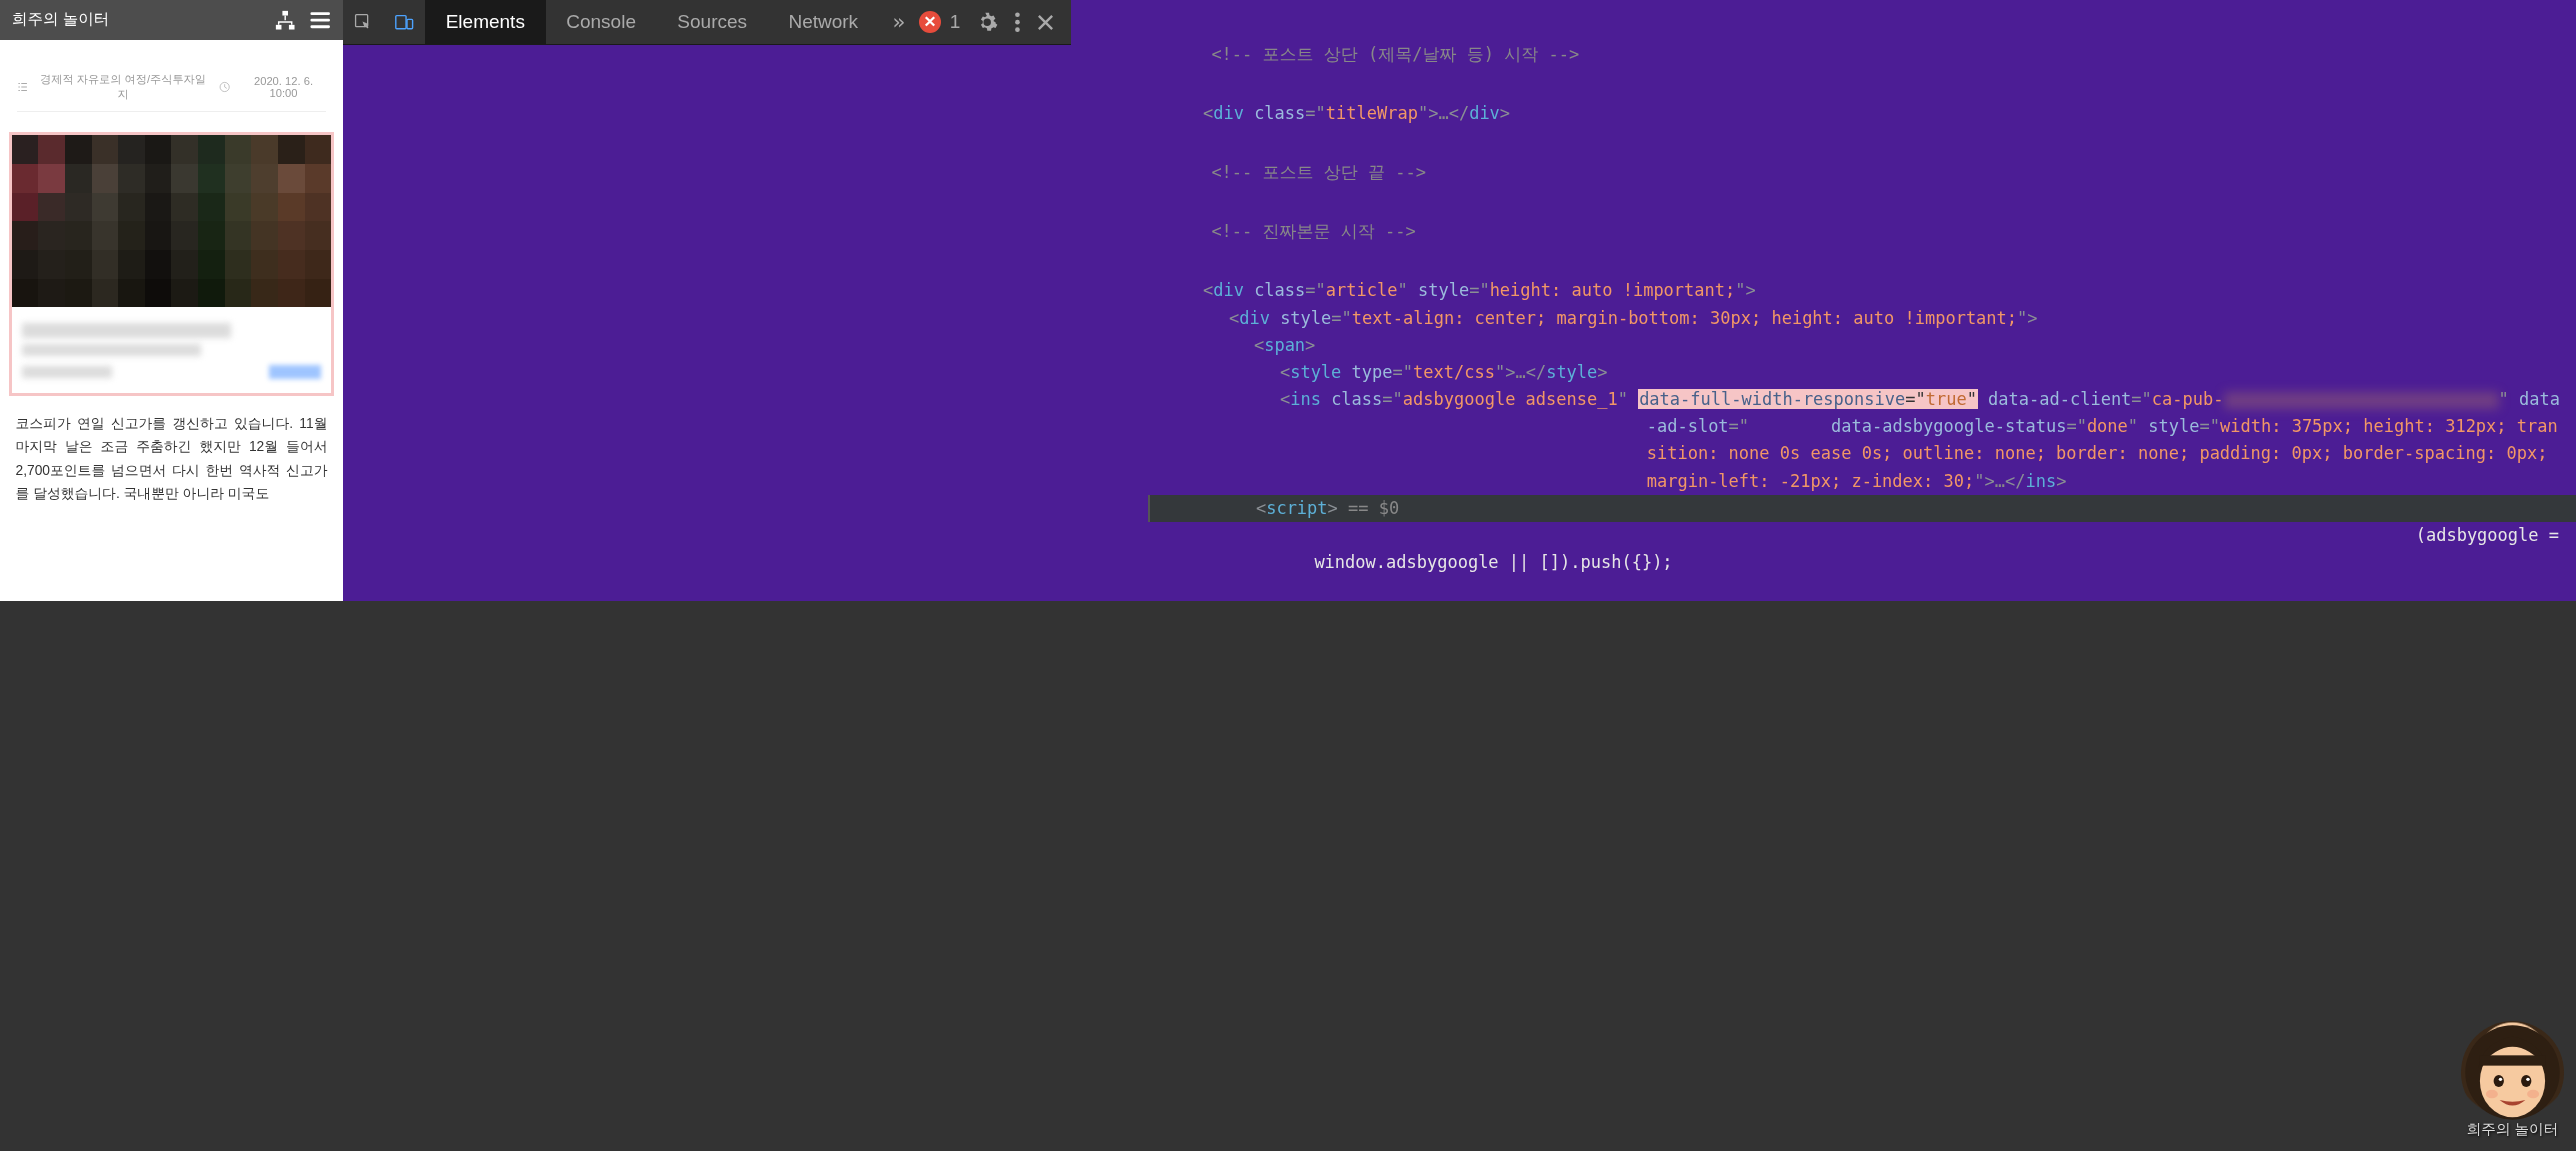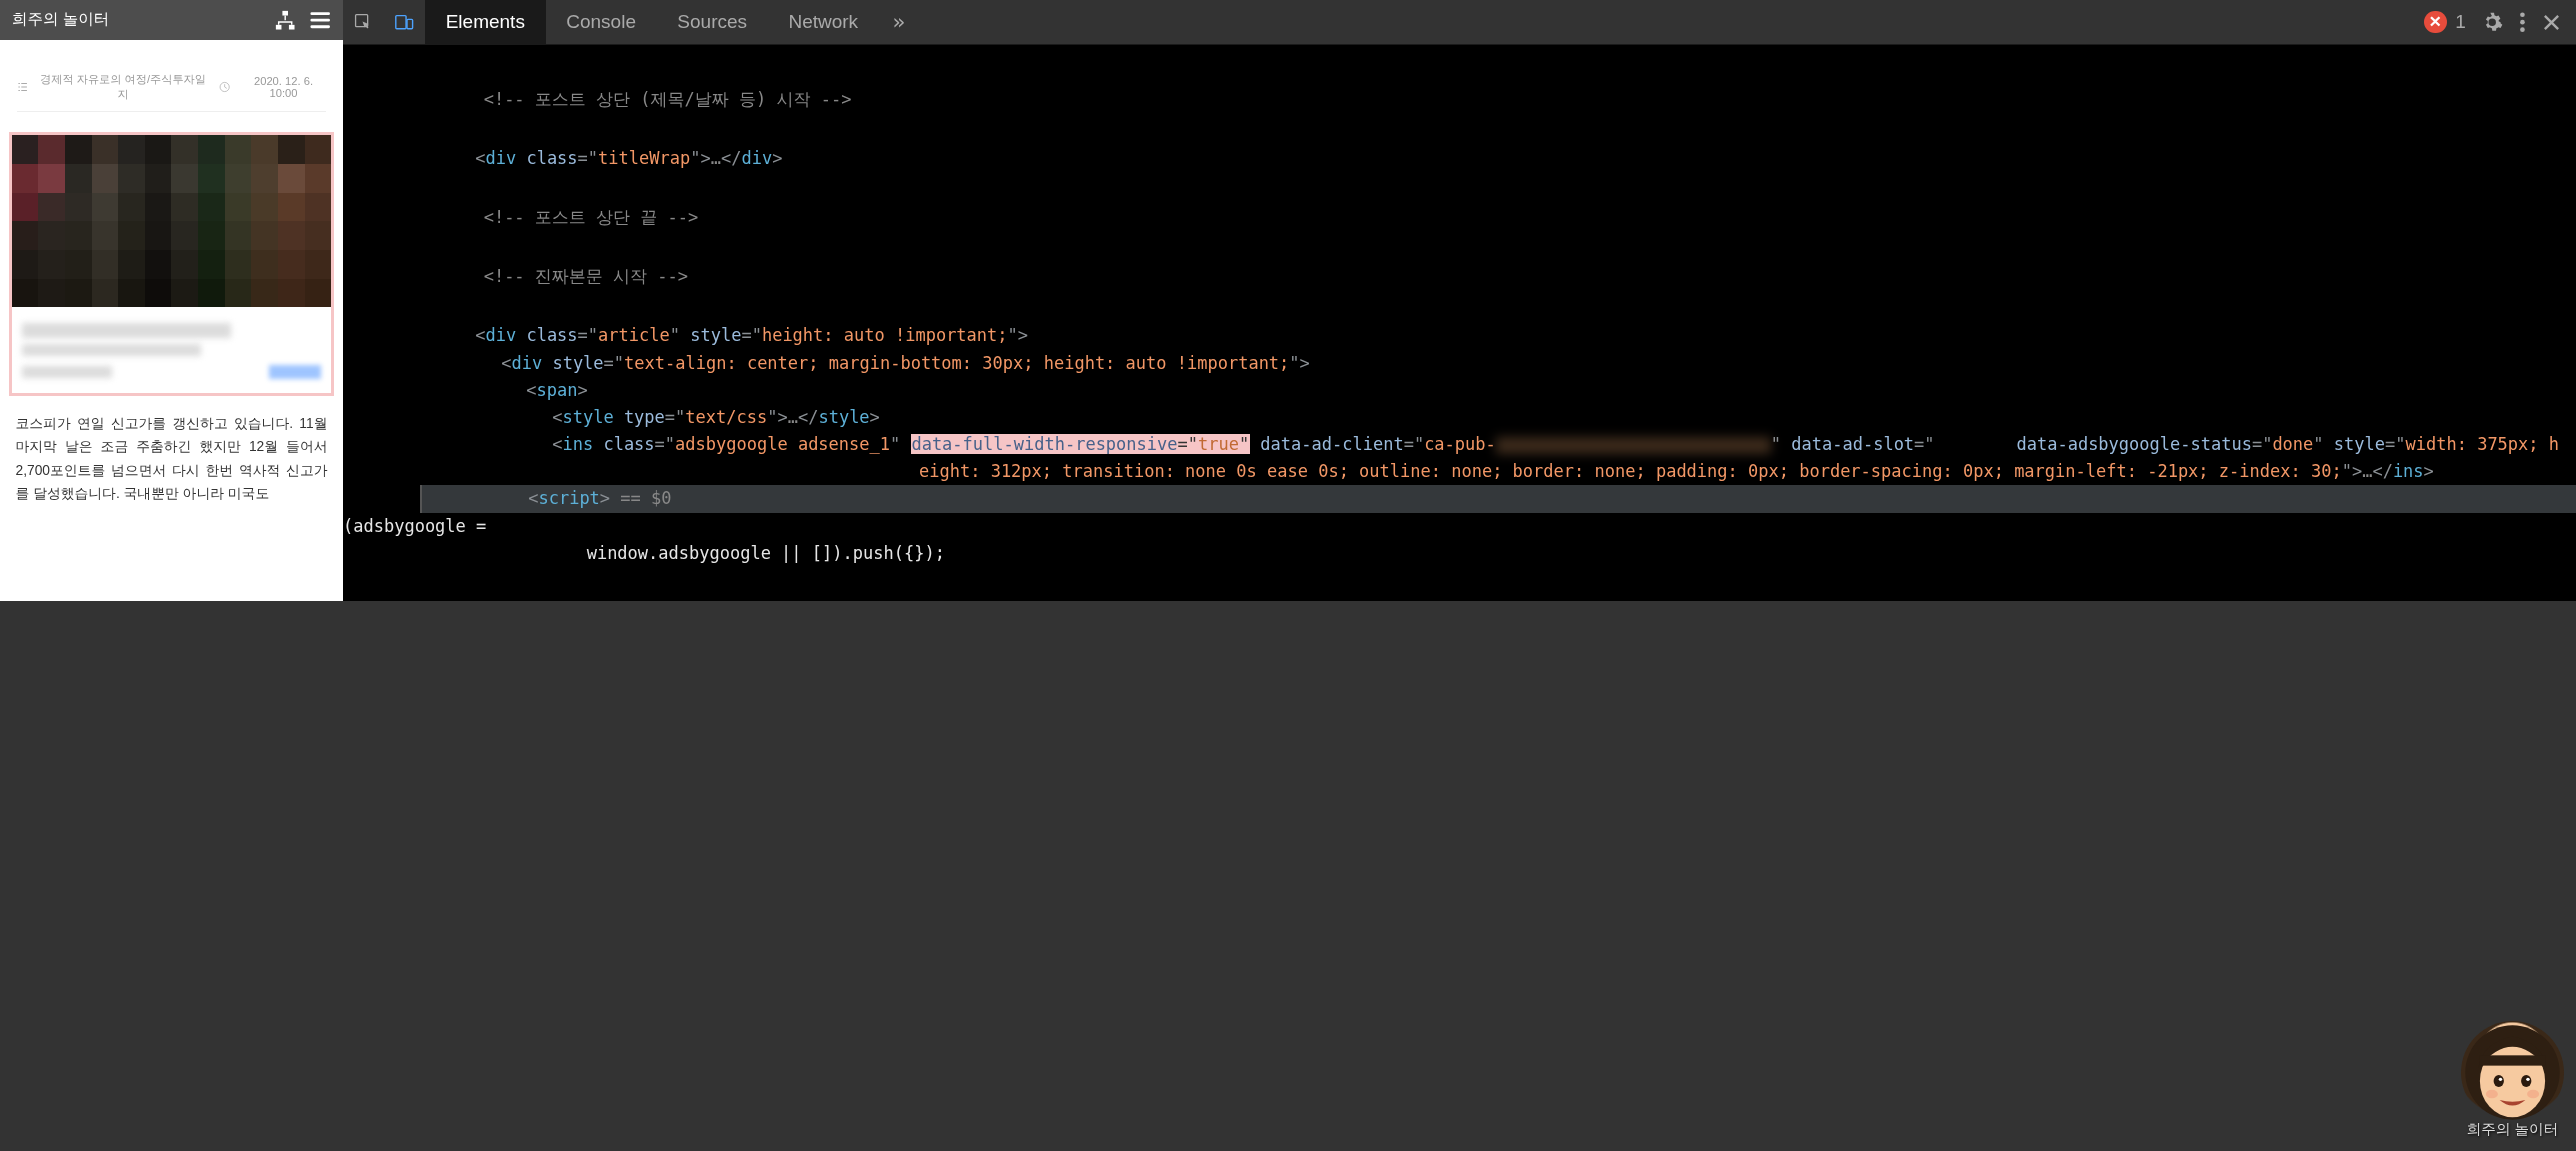--- a/index.html
+++ b/index.html
@@ -23,21 +23,21 @@
     .ad-text-area { background: #fff; padding: 10.3px; }
     .blur-line { height: 15.5px; background: #b8b8b8; margin: 5.2px 0; filter: blur(3.4px); opacity: 0.5; }
     .blur-line.w1 { width: 70%; }
     .blur-line.w2 { width: 60%; height: 12px; }
     .blur-line.w3 { width: 30%; height: 12px; }
     .blur-button { width: 52px; height: 13.8px; background: #5e9eff; float: right; filter: blur(2.6px); opacity: 0.6; }
     
     .article-body { padding: 15.5px 15.5px 0; font-size: 13.8px; color: #333; line-height: 1.7; text-align: justify; }
     
     
-    .devtools { flex: 1; background: #000000; display: flex; flex-direction: column; color: #ccc; font-family: Menlo, Consolas, monospace; }
+    .devtools { flex: 1; background: #4c1d95; display: flex; color: #ccc; font-family: Menlo, Consolas, monospace; }
     .dt-toolbar { display: flex; align-items: center; height: 45px; background: #333333; border-bottom: 0.9px solid #1a1a1a; }
     .dt-icon-btn { width: 41px; display: flex; align-items: center; justify-content: center; height: 100%; }
     .dt-tabs { display: flex; height: 100%; }
     .dt-tab { padding: 0 20.7px; display: flex; align-items: center; font-size: 19px; color: #aaa; font-family: -apple-system, sans-serif; }
     .dt-tab.active { background: #1a1a1a; color: #fff; }
     .dt-tab-more { padding: 0 13.8px; display: flex; align-items: center; font-size: 20.7px; color: #aaa; }
     .dt-right { margin-left: auto; display: flex; align-items: center; gap: 15.5px; padding-right: 15.5px; color: #aaa; height: 100%; }
     .error-badge { display: flex; align-items: center; gap: 8.6px; font-size: 19px; font-family: -apple-system, sans-serif; }
     .err-circle { width: 22.4px; height: 22.4px; border-radius: 50%; background: #e74c3c; display: flex; align-items: center; justify-content: center; color: #fff; font-size: 15.5px; font-weight: bold; font-family: -apple-system, sans-serif; }
     
@@ -236,21 +236,21 @@
     <div class="code-line indent1">       <span class="comment">&lt;!-- 포스트 상단 (제목/날짜 등) 시작 --&gt;</span></div>
     <div class="code-line indent1">     <span class="caret closed"></span><span class="punct">&lt;</span><span class="tag">div</span> <span class="attr-name">class</span><span class="punct">="</span><span class="attr-val">titleWrap</span><span class="punct">"&gt;</span><span class="comment">…</span><span class="punct">&lt;/</span><span class="tag">div</span><span class="punct">&gt;</span></div>
     <div class="code-line indent1">       <span class="comment">&lt;!-- 포스트 상단 끝 --&gt;</span></div>
     <div class="code-line indent1">       <span class="comment">&lt;!-- 진짜본문 시작 --&gt;</span></div>
     <div class="code-line indent1">     <span class="caret open"></span><span class="punct">&lt;</span><span class="tag">div</span> <span class="attr-name">class</span><span class="punct">="</span><span class="attr-val">article</span><span class="punct">"</span> <span class="attr-name">style</span><span class="punct">="</span><span class="attr-val">height: auto !important;</span><span class="punct">"&gt;</span></div>
     <div class="code-line indent2">     <span class="caret open"></span><span class="punct">&lt;</span><span class="tag">div</span> <span class="attr-name">style</span><span class="punct">="</span><span class="attr-val">text-align: center; margin-bottom: 30px; height: auto !important;</span><span class="punct">"&gt;</span></div>
     <div class="code-line indent3">     <span class="caret open"></span><span class="punct">&lt;</span><span class="tag">span</span><span class="punct">&gt;</span></div>
     <div class="code-line indent4">     <span class="caret closed"></span><span class="punct">&lt;</span><span class="tag">style</span> <span class="attr-name">type</span><span class="punct">="</span><span class="attr-val">text/css</span><span class="punct">"&gt;</span><span class="comment">…</span><span class="punct">&lt;/</span><span class="tag">style</span><span class="punct">&gt;</span></div>
     <div class="code-line indent4">     <span class="caret closed"></span><span class="punct">&lt;</span><span class="tag">ins</span> <span class="attr-name">class</span><span class="punct">="</span><span class="attr-val">adsbygoogle adsense_1</span><span class="punct">"</span> <span class="hl-box"><span class="attr-name">data-full-width-responsive</span><span class="punct">="</span><span class="attr-val">true</span><span class="punct">"</span></span> <span class="attr-name">data-ad-client</span><span class="punct">="</span><span class="attr-val">ca-pub-</span><span class="blurred-text"></span><span class="punct">"</span> <span class="attr-name">data-ad-slot</span><span class="punct">="</span>        <span class="attr-name">data-adsbygoogle-status</span><span class="punct">="</span><span class="attr-val">done</span><span class="punct">"</span> <span class="attr-name">style</span><span class="punct">="</span><span class="attr-val">width: 375px; height: 312px; transition: none 0s ease 0s; outline: none; border: none; padding: 0px; border-spacing: 0px; margin-left: -21px; z-index: 30;</span><span class="punct">"&gt;</span><span class="comment">…</span><span class="punct">&lt;/</span><span class="tag">ins</span><span class="punct">&gt;</span></div>
     <div class="code-line indent4 selected" style="border-left:2.6px solid #555;margin-left:77px;padding-left:473px;">     <span class="caret open"></span><span class="punct">&lt;</span><span class="tag">script</span><span class="punct">&gt;</span><span class="selected-sig"> == $0</span></div>
-    <div class="code-line" style="padding-left:0;text-indent:0;padding-right:17px"><span class="script-body">(adsbygoogle =</span></div>
+    <div class="code-line" style="padding-left:0;text-indent:0;text-align:right;padding-right:17px"><span class="script-body">(adsbygoogle =</span></div>
     <div class="code-line indent4" style="margin-left:129px">       <span class="script-body">window.adsbygoogle || []).push({});</span></div>
     <div style="height:34px"></div>
     <div class="code-line indent4">       <span class="punct">&lt;/</span><span class="tag">script</span><span class="punct">&gt;</span></div>
   </div>
 </div>
 
 <div class="avatar-corner">
   <svg class="avatar-img" viewBox="0 0 120 120">
     <circle cx="60" cy="60" r="55" fill="#2e1f12"></circle>
     <ellipse cx="60" cy="70" rx="38" ry="42" fill="#f6caa0"></ellipse>

